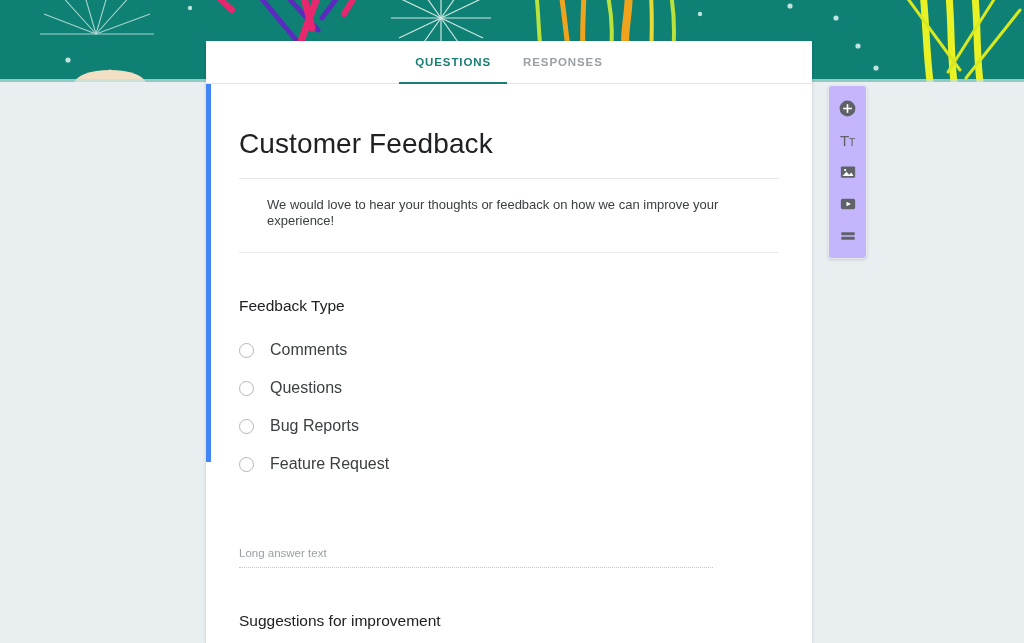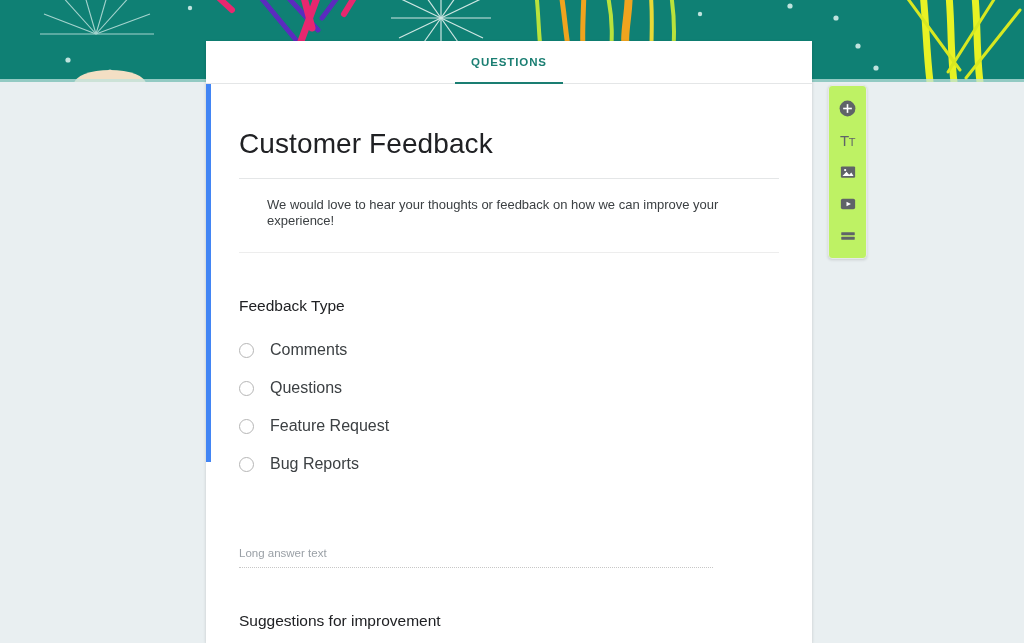--- a/index.html
+++ b/index.html
@@ -160,21 +160,21 @@
   .dotted-underline {
     height: 0;
     border-bottom: 1px dotted #c7c7c7;
   }
 
   
   .toolbar {
     position: absolute;
     left: 828px; top: 85px;
     width: 39px;
-    background: #bef264;
+    background: #c4b5fd;
     border: 1px solid #e6e8e9;
     border-radius: 4px;
     box-shadow: 0 1px 3px rgba(0,0,0,0.14);
     padding: 6px 0;
     display: flex;
     flex-direction: column;
     align-items: center;
   }
   .tool-btn {
     width: 39px;
@@ -270,20 +270,23 @@
       <rect x="0" y="79" width="1024" height="3" fill="#bfe3de" opacity="0.75"></rect>
     </svg>
   </div>
 
   <div class="form-card">
 
     <div class="tabbar">
       <div class="tab active">
         <span>QUESTIONS</span>
       </div>
+      <div class="tab">
+        <span>RESPONSES</span>
+      </div>
     </div>
 
     <div class="accent-bar"></div>
 
     <div class="card-body">
 
       <div>
         <div class="form-title">Customer Feedback</div>
         <div class="rule"></div>
         <div class="form-desc">We would love to hear your thoughts or feedback on how we can improve your experience!</div>
@@ -296,25 +299,25 @@
           <div class="option-row">
             <span class="radio-circle"></span>
             <span class="option-label">Comments</span>
           </div>
           <div class="option-row">
             <span class="radio-circle"></span>
             <span class="option-label">Questions</span>
           </div>
           <div class="option-row">
             <span class="radio-circle"></span>
-            <span class="option-label">Feature Request</span>
+            <span class="option-label">Bug Reports</span>
           </div>
           <div class="option-row">
             <span class="radio-circle"></span>
-            <span class="option-label">Bug Reports</span>
+            <span class="option-label">Feature Request</span>
           </div>
         </div>
       </div>
 
       <div class="question-block">
         <div class="long-answer">
           <div class="placeholder">Long answer text</div>
           <div class="dotted-underline"></div>
         </div>
       </div>

